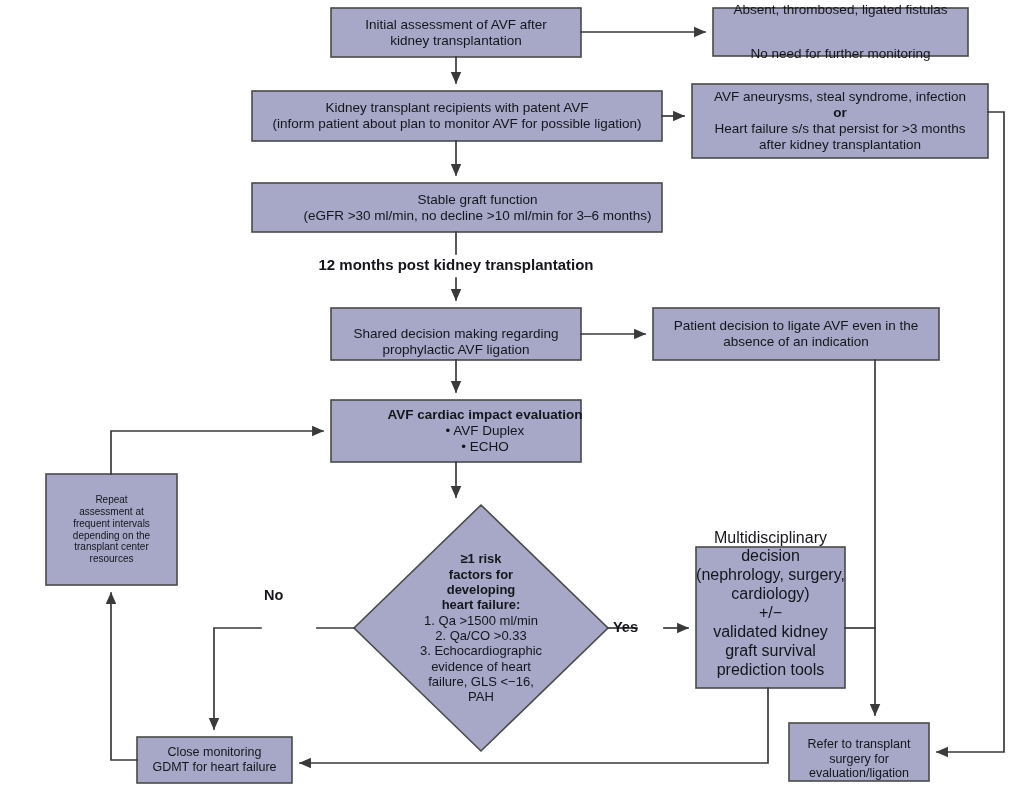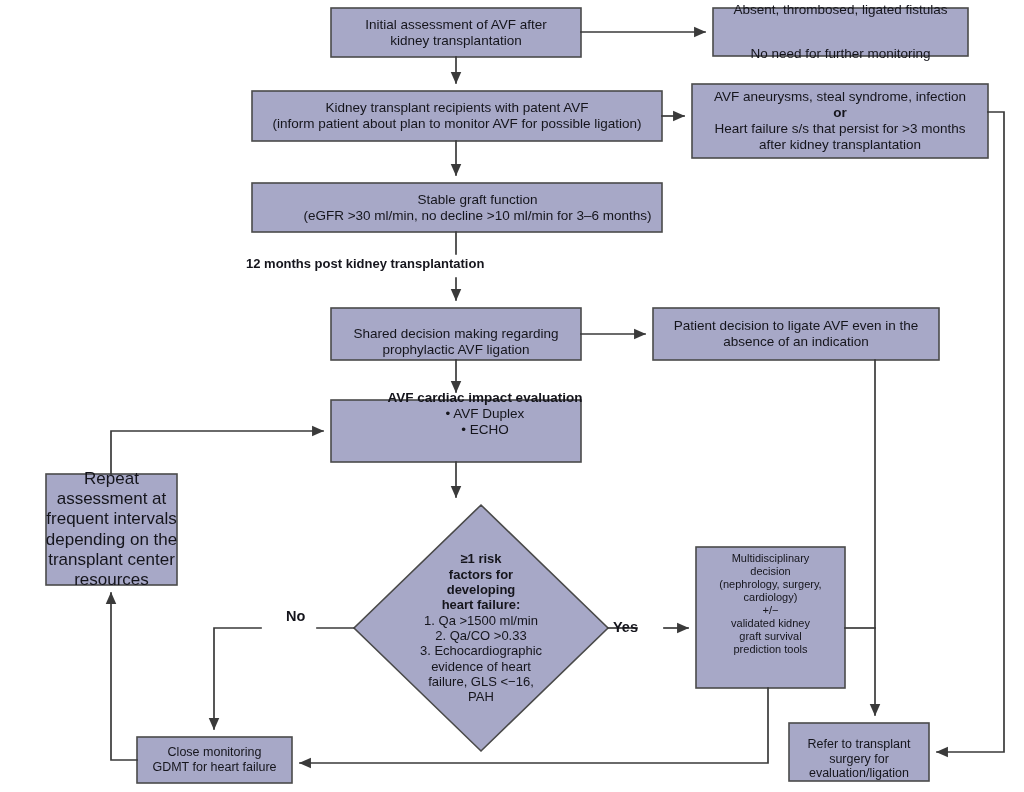--- a/index.html
+++ b/index.html
@@ -162,39 +162,39 @@
     <span class="ln bold">or</span>
     <span class="ln">Heart failure s/s that persist for &gt;3 months</span>
     <span class="ln">after kidney transplantation</span>
   </div>
 
   <div class="node-text" style="left:252px; top:183px; width:451px; height:49px; font-size:13.5px;">
     <span class="ln">Stable graft function</span>
     <span class="ln">(eGFR &gt;30 ml/min, no decline &gt;10 ml/min for 3–6 months)</span>
   </div>
 
-  <div class="float-label" style="left:246px; top:256px; width:420px; text-align:left; font-size:13px;">12 months post kidney transplantation</div>
+  <div class="float-label" style="left:246px; top:256px; width:420px; text-align:center; font-size:15px;">12 months post kidney transplantation</div>
 
   <div class="node-text" style="left:331px; top:308px; width:250px; height:68px; font-size:13.5px;">
     <span class="ln">Shared decision making regarding</span>
     <span class="ln">prophylactic AVF ligation</span>
   </div>
 
   <div class="node-text" style="left:653px; top:308px; width:286px; height:52px; font-size:13.5px;">
     <span class="ln">Patient decision to ligate AVF even in the</span>
     <span class="ln">absence of an indication</span>
   </div>
 
-  <div class="node-text" style="left:331px; top:383px; width:296px; height:62px; font-size:13.5px;padding-left:12px;">
+  <div class="node-text" style="left:331px; top:400px; width:296px; height:62px; font-size:13.5px;padding-left:12px;">
     <span class="ln bold">AVF cardiac impact evaluation</span>
     <span class="ln">• AVF Duplex</span>
     <span class="ln">• ECHO</span>
   </div>
 
-  <div class="node-text" style="left:46px; top:474px; width:131px; height:111px; font-size:17px;">
+  <div class="node-text" style="left:46px; top:474px; width:131px; height:111px; font-size:10px;">
     <span class="ln">Repeat</span>
     <span class="ln">assessment at</span>
     <span class="ln">frequent intervals</span>
     <span class="ln">depending on the</span>
     <span class="ln">transplant center</span>
     <span class="ln">resources</span>
   </div>
 
   <div class="node-text" style="left:354px; top:528px; width:254px; height:200px; font-size:13px;">
     <span class="ln bold">≥1 risk</span>
@@ -202,21 +202,21 @@
     <span class="ln bold">developing</span>
     <span class="ln bold">heart failure:</span>
     <span class="ln">1. Qa &gt;1500 ml/min</span>
     <span class="ln">2. Qa/CO &gt;0.33</span>
     <span class="ln">3. Echocardiographic</span>
     <span class="ln">evidence of heart</span>
     <span class="ln">failure, GLS &lt;−16,</span>
     <span class="ln">PAH</span>
   </div>
 
-  <div class="node-text" style="left:690px; top:547px; width:161px; height:114px; font-size:11px;">
+  <div class="node-text" style="left:690px; top:547px; width:161px; height:114px; font-size:16px;">
     <span class="ln">Multidisciplinary</span>
     <span class="ln">decision</span>
     <span class="ln">(nephrology, surgery,</span>
     <span class="ln">cardiology)</span>
     <span class="ln">+/−</span>
     <span class="ln">validated kidney</span>
     <span class="ln">graft survival</span>
     <span class="ln">prediction tools</span>
   </div>
 
@@ -224,17 +224,17 @@
     <span class="ln">Close monitoring</span>
     <span class="ln">GDMT for heart failure</span>
   </div>
 
   <div class="node-text" style="left:785px; top:723px; width:148px; height:58px; font-size:12.5px;justify-content:flex-end;">
     <span class="ln">Refer to transplant</span>
     <span class="ln">surgery for</span>
     <span class="ln">evaluation/ligation</span>
   </div>
 
-  <div class="edge-label" style="left:264px; top:608px; font-size:14.5px;margin-left:22px;">No</div>
+  <div class="edge-label" style="left:264px; top:587px; font-size:14.5px;">No</div>
 
   <div class="edge-label" style="left:613px; top:619px; font-size:14.5px;">Yes</div>
 
 </div>
 
 </body></html>

